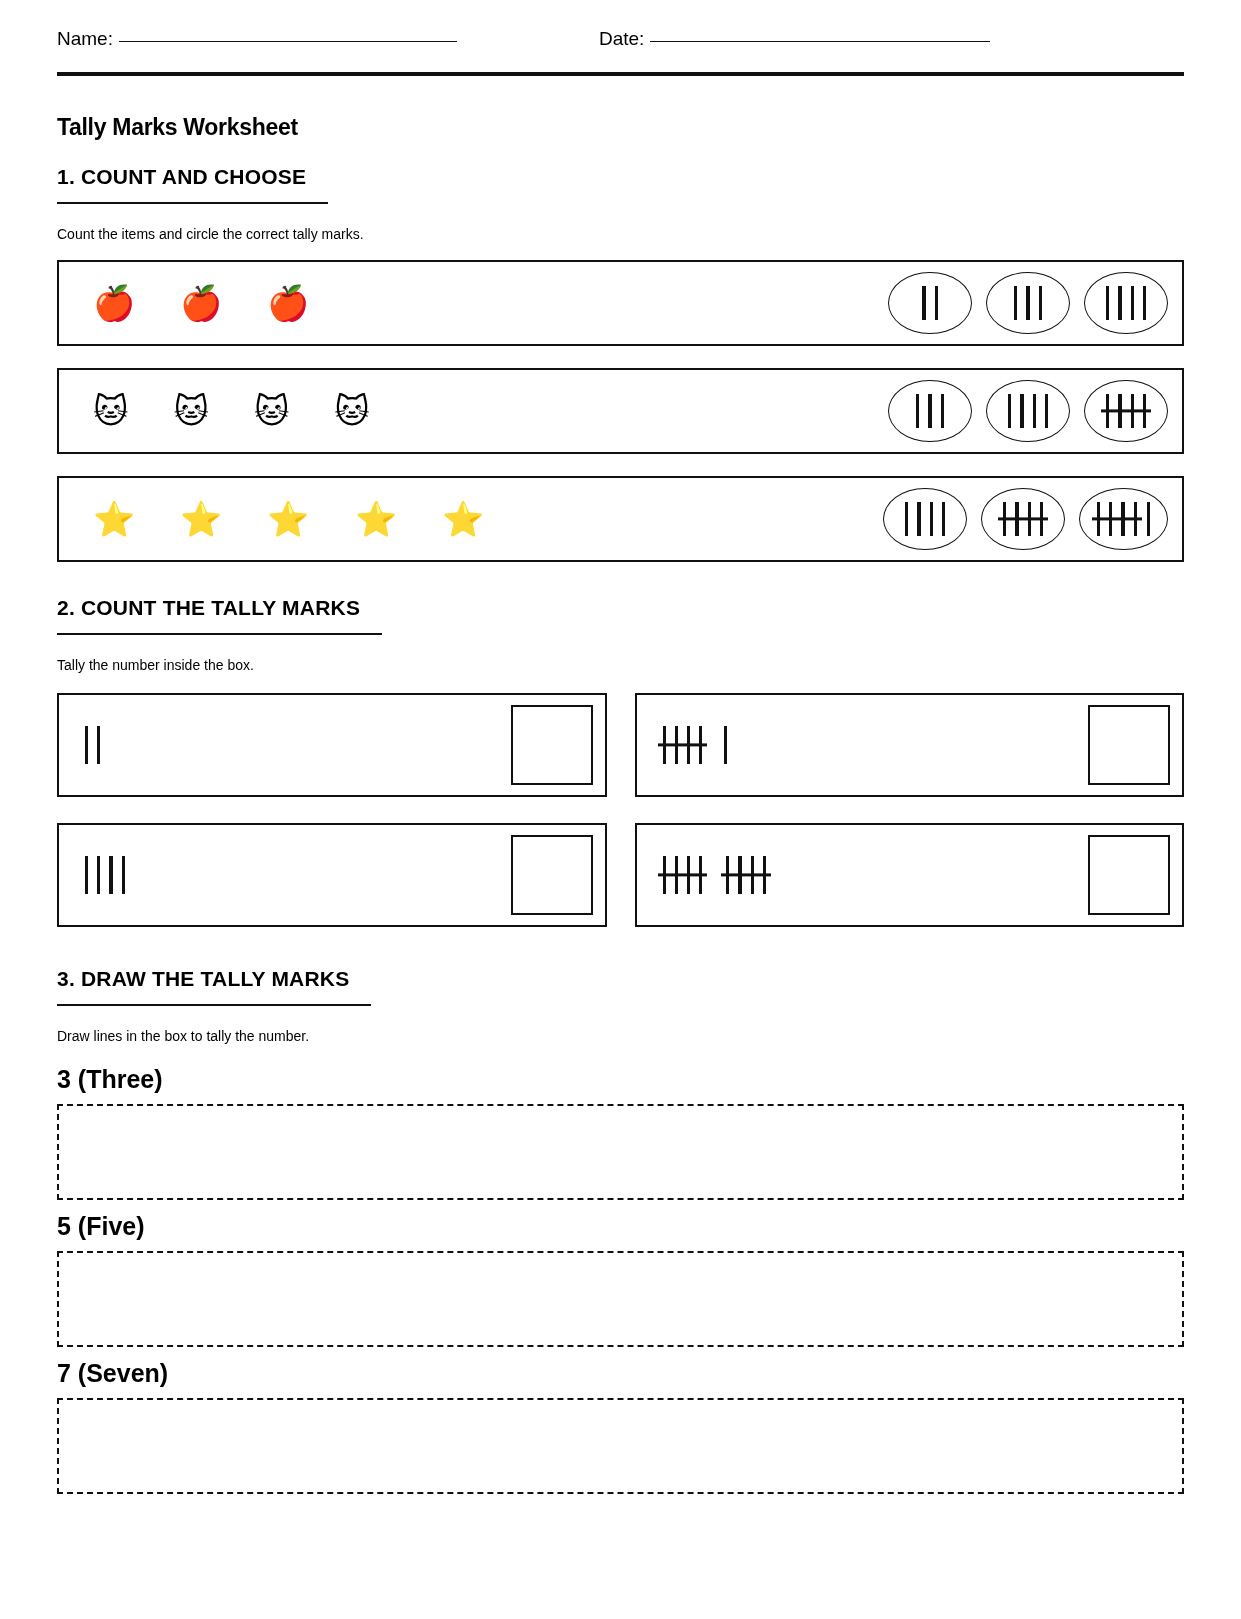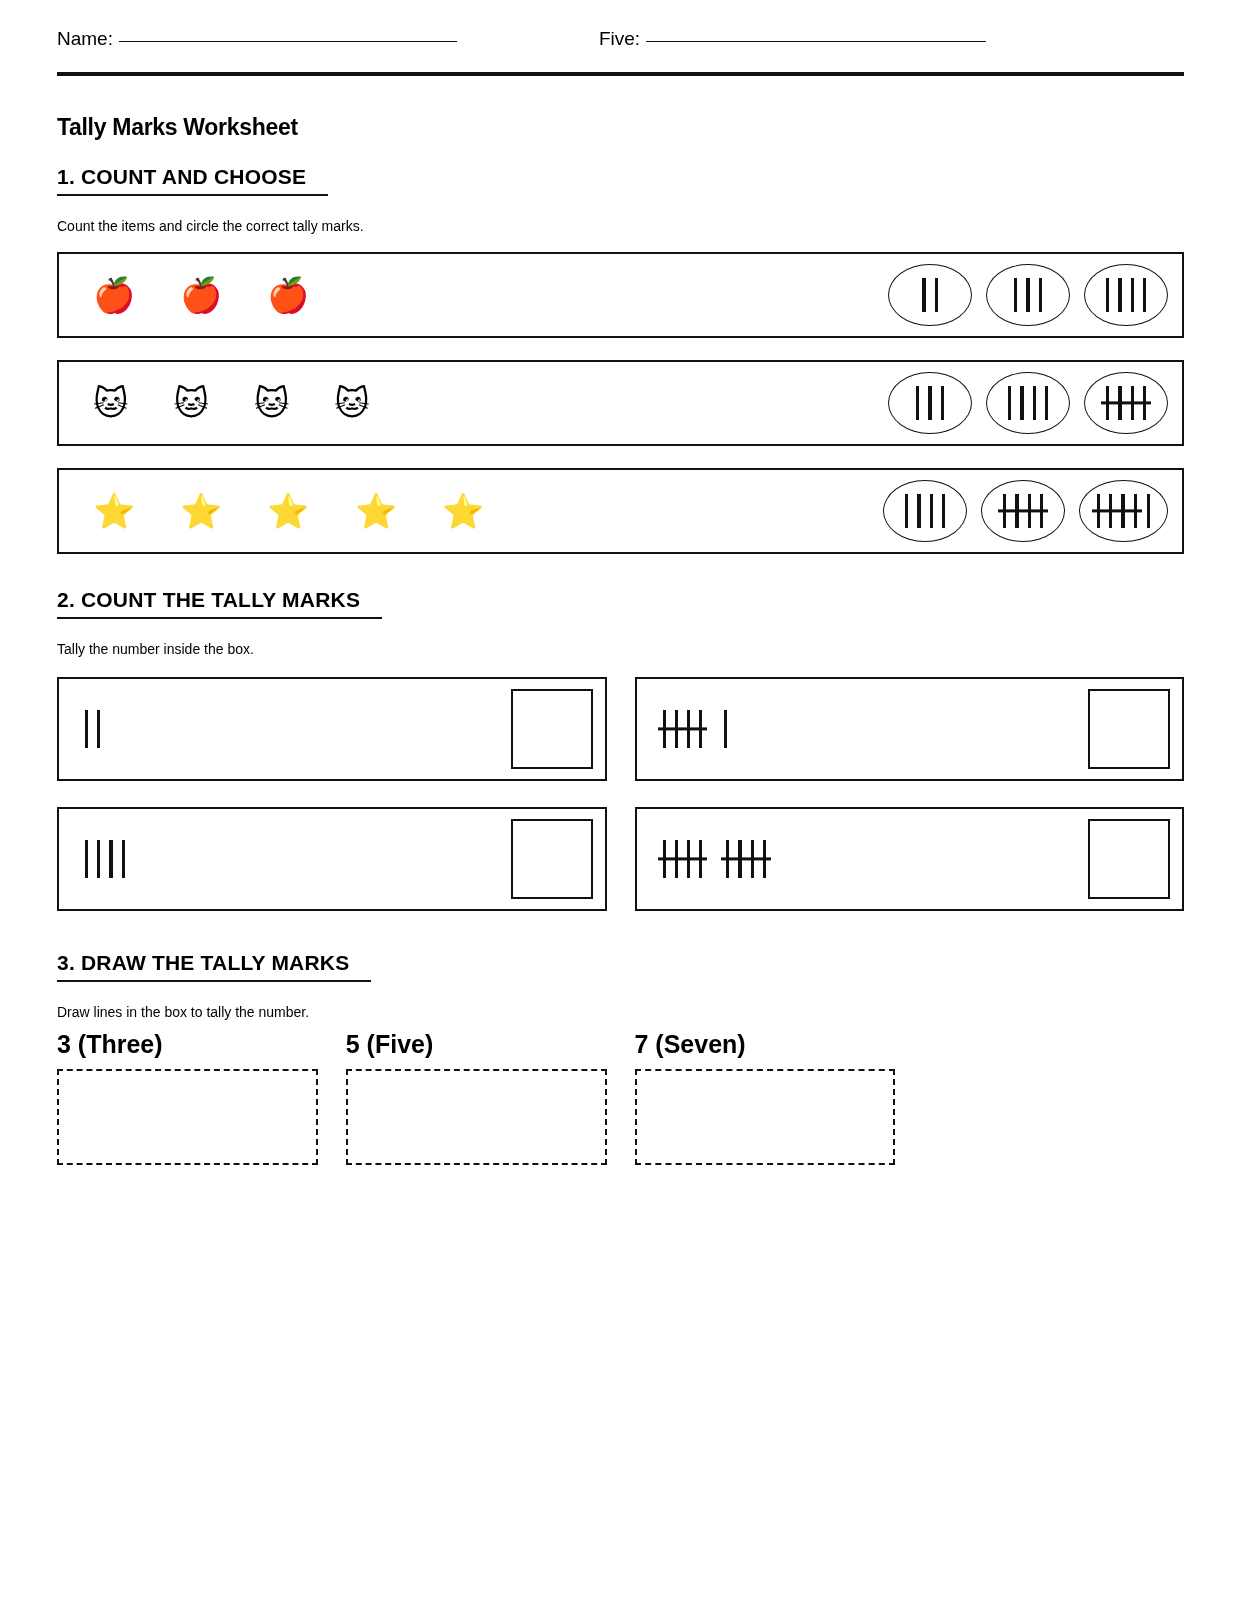--- a/index.html
+++ b/index.html
@@ -56,21 +56,21 @@
     letter-spacing: -0.3px;
     margin-top: 38px;
   }
   .section-title {
     display: inline-block;
     font-size: 21px;
     font-weight: bold;
     letter-spacing: 0.2px;
     border-bottom: 2.4px solid #111;
     padding-right: 22px;
-    padding-bottom: 5px;
+    padding-bottom: 13px;
     margin-top: 24px;
   }
   .section-title.s2 { margin-top: 0; }
   .instruction {
     font-size: 14px;
     margin-top: 22px;
   }
 
   
   .q-rows { margin-top: 18px; }
@@ -146,23 +146,23 @@
     width: 82px;
     height: 80px;
     border: 2.4px solid #111;
     background: #fff;
   }
 
   
   .sec3 { margin-top: 40px; }
   .draw-grid {
     display: grid;
-    grid-template-columns: 1fr 1fr 1fr 1fr;
-    gap: 22px 28px;
-    margin-top: 10px;
+    grid-template-columns: 1fr;
+    gap: 12px 28px;
+    margin-top: 21px;
   }
   .draw-item { display: block; }
   .draw-label {
     font-size: 25px;
     font-weight: bold;
     margin-bottom: 10px;
   }
   .draw-box {
     border: 2.2px dashed #111;
     height: 96px;
@@ -173,21 +173,21 @@
 <body>
 
 <div class="page">
 
   <div class="name-date-row">
     <div class="field field-name">
       <span class="field-label">Name:</span>
       <span class="field-rule"></span>
     </div>
     <div class="field field-date">
-      <span class="field-label">Five:</span>
+      <span class="field-label">Date:</span>
       <span class="field-rule"></span>
     </div>
   </div>
   <div class="header-rule"></div>
 
   <div class="doc-title">Tally Marks Worksheet</div>
 
   <div>
     <div class="section-title">1. COUNT AND CHOOSE</div>
     <div class="instruction">Count the items and circle the correct tally marks.</div>

